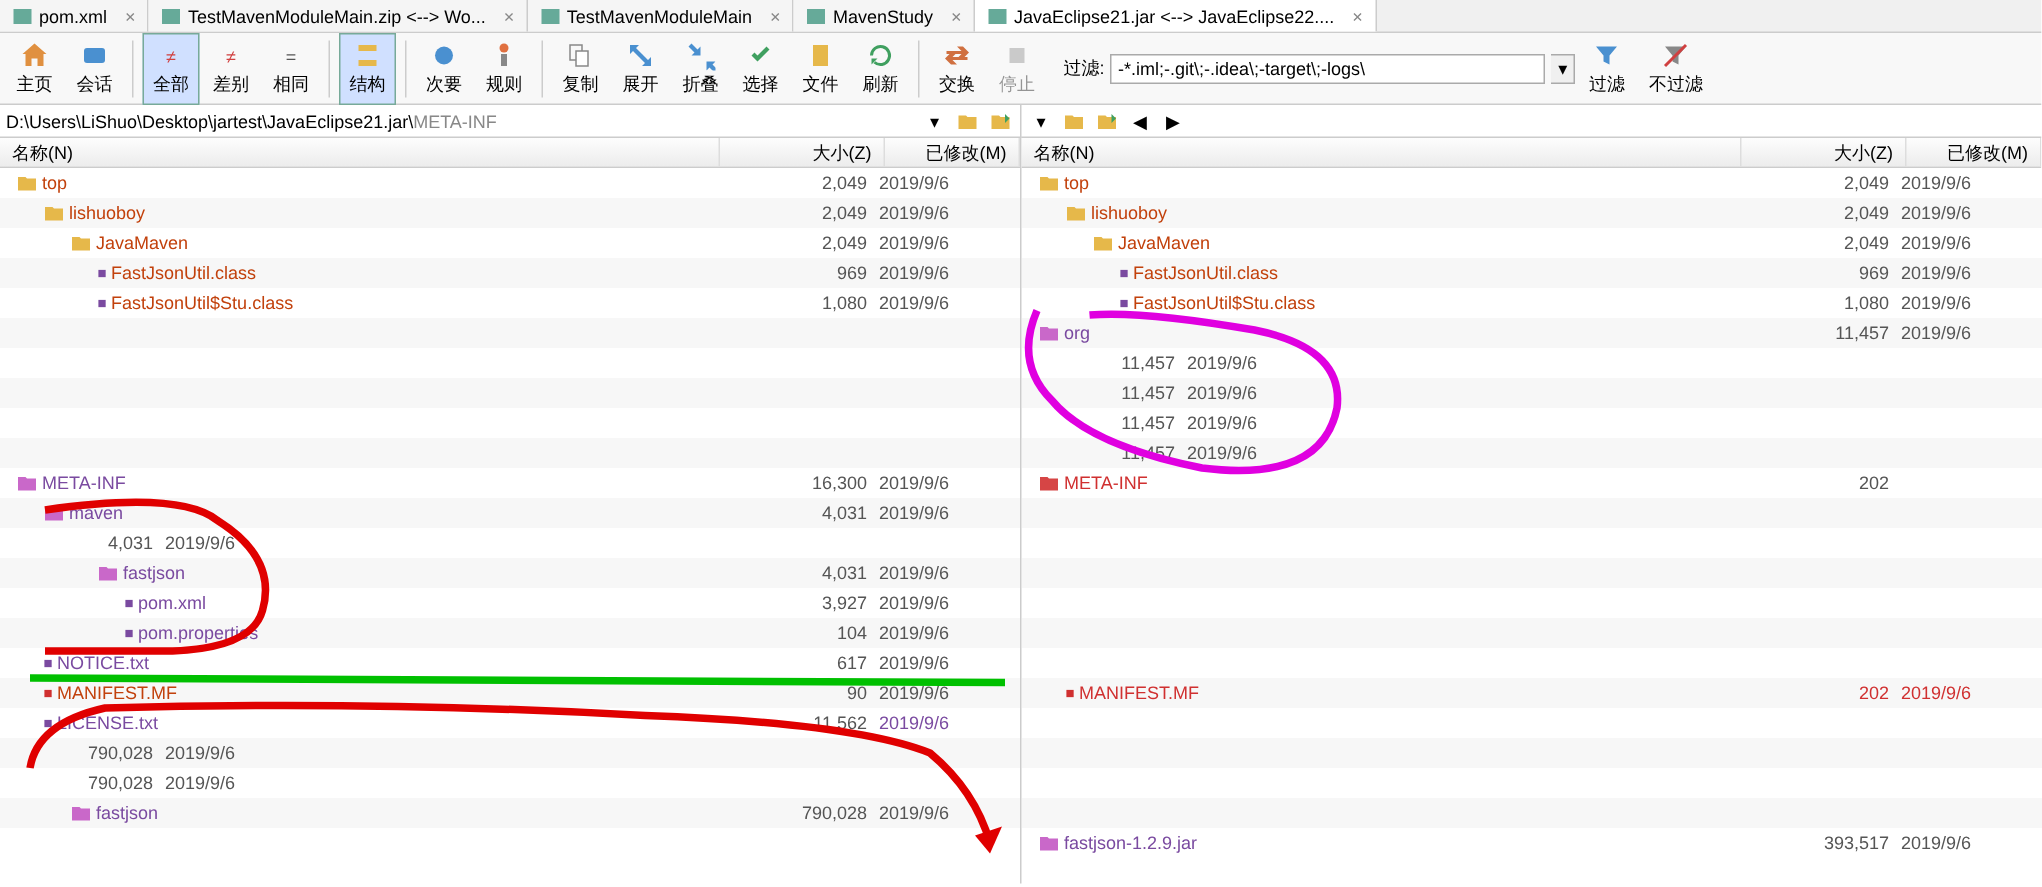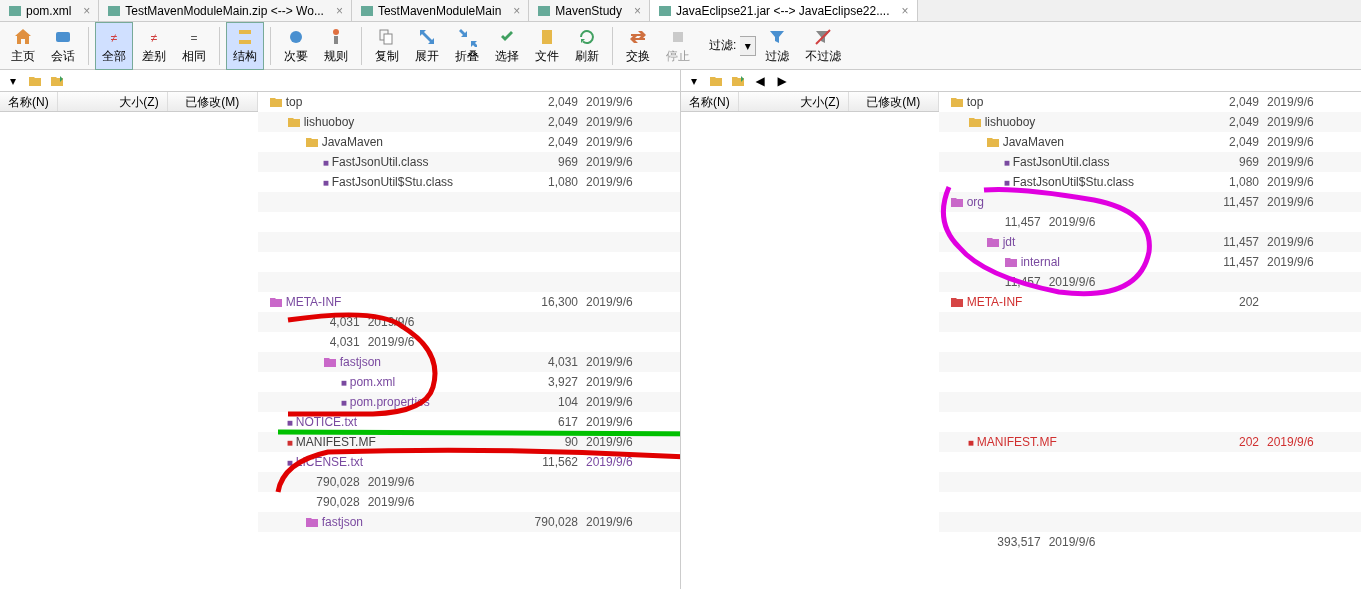--- a/index.html
+++ b/index.html
@@ -17,37 +17,37 @@
 .filter{display:flex;align-items:center;gap:4px;margin-left:10px}
 .filter input{width:290px;height:20px;border:1px solid #aaa;padding:0 4px}
 .filter .dd{width:16px;height:20px;border:1px solid #aaa;border-left:none;background:#f0f0f0;cursor:pointer;display:flex;align-items:center;justify-content:center}
 .pathbar{display:flex;height:22px}
 .pathbar .half{flex:1;display:flex;align-items:center;border-bottom:1px solid #ccc;padding:0 4px;gap:4px}
 .pathbar .half:first-child{border-right:1px solid #ccc}
 .path{flex:1;font-size:11px}
 .path .g{color:#888}
 .ibtn{width:18px;height:18px;cursor:pointer;display:flex;align-items:center;justify-content:center}
 .panes{display:flex;height:497px}
-.pane{flex:1;display:flex;flex-direction:row;overflow:hidden}
+.pane{flex:1;display:flex;flex-direction:column;overflow:hidden}
 .pane:first-child{border-right:1px solid #ccc}
 .hdr{display:flex;height:20px;background:linear-gradient(#fdfdfd,#ececec);border-bottom:1px solid #ccc}
 .hdr .col{padding:2px 8px;border-right:1px solid #ddd}
 .col-name{flex:1}
 .col-size{width:110px;text-align:right}
-.col-date{width:90px;text-align:center;padding-left:6px}
+.col-date{width:90px;text-align:right;padding-left:6px}
 .tree{flex:1;overflow:auto;position:relative}
 .row{display:flex;height:20px;align-items:center;padding-right:4px}
 .row:nth-child(even){background:#f7f7f7}
 .rn{flex:1;display:flex;align-items:center;gap:3px;overflow:hidden}
 .rs{width:110px;text-align:right;color:#555;padding-right:8px}
 .rd{width:90px;color:#555}
 .ind{display:inline-block;height:1px}
 .bullet{color:#7a4aa0;font-size:10px}
 .bullet-r{color:#d03030;font-size:10px}
-.txt{color:#404040}
+.txt{color:#c2410c}
 .txt-p{color:#7a4aa0}
 .txt-r{color:#d03030}
 .svg-ann{position:absolute;top:0;left:0;pointer-events:none}
 </style>
 </head>
 <body>
 
 <div class="tabs" id="tabs">
     <div class="tab">
       <svg class="ficon" viewBox="0 0 14 14">
@@ -187,39 +187,41 @@
       <span>交换</span>
     </div>
   <div class="tbtn" style="opacity:.4">
       <svg class="ico" viewBox="0 0 20 20">
         <rect fill="#888" x="5" y="5" width="10" height="10"></rect>
       </svg>
       <span>停止</span>
     </div>
   <div class="filter">
     <span>过滤:</span>
+    <input value="-*.iml;-.git\;-.idea\;-target\;-logs\" style="">
     <div class="dd">▾</div>
   </div>
   <div class="tbtn">
       <svg class="ico" viewBox="0 0 20 20">
         <path fill="#4a90d0" d="M3 4h14l-5 6v6l-4-2v-4z"></path>
       </svg>
       <span>过滤</span>
     </div>
   <div class="tbtn">
       <svg class="ico" viewBox="0 0 20 20">
         <path fill="#888" d="M3 4h14l-5 6v6l-4-2v-4z"></path>
         <line stroke="#d04040" stroke-width="2" x1="3" y1="17" x2="17" y2="3"></line>
       </svg>
       <span>不过滤</span>
     </div>
 </div>
 
 <div class="pathbar">
   <div class="half">
+    <div class="path"><span>D:\Users\LiShuo\Desktop\jartest\JavaEclipse21.jar\</span><span class="g">META-INF</span></div>
     <div class="ibtn">▾</div>
     <div class="ibtn">
         <svg width="14" height="14" viewBox="0 0 14 14">
           <path fill="#e6b84a" d="M1 3h5l1 1h6v8H1z"></path>
         </svg>
       </div>
     <div class="ibtn">
         <svg width="14" height="14" viewBox="0 0 14 14">
           <path fill="#e6b84a" d="M1 3h5l1 1h6v8H1z"></path>
           <path fill="#40a060" d="M10 2l3 3-3 3z"></path>
@@ -333,20 +335,27 @@
             <span class="ind" style="width:8px"></span>
             <svg width="14" height="14" viewBox="0 0 14 14">
               <path fill="#c968c9" d="M1 3h5l1 1h6v8H1z"></path>
             </svg>
             <span class="txt-p">META-INF</span>
           </div>
           <div class="rs ">16,300</div>
           <div class="rd ">2019/9/6</div>
         </div>
         <div class="row">
+          <div class="rn">
+            <span class="ind" style="width:26px"></span>
+            <svg width="14" height="14" viewBox="0 0 14 14">
+              <path fill="#c968c9" d="M1 3h5l1 1h6v8H1z"></path>
+            </svg>
+            <span class="txt-p">maven</span>
+          </div>
           <div class="rs ">4,031</div>
           <div class="rd ">2019/9/6</div>
         </div>
         <div class="row">
           <div class="rs ">4,031</div>
           <div class="rd ">2019/9/6</div>
         </div>
         <div class="row">
           <div class="rn">
             <span class="ind" style="width:62px"></span>
@@ -497,38 +506,24 @@
             <span class="txt-p">org</span>
           </div>
           <div class="rs ">11,457</div>
           <div class="rd ">2019/9/6</div>
         </div>
         <div class="row">
           <div class="rs ">11,457</div>
           <div class="rd ">2019/9/6</div>
         </div>
         <div class="row">
-          <div class="rn">
-            <span class="ind" style="width:44px"></span>
-            <svg width="14" height="14" viewBox="0 0 14 14">
-              <path fill="#c968c9" d="M1 3h5l1 1h6v8H1z"></path>
-            </svg>
-            <span class="txt-p">jdt</span>
-          </div>
           <div class="rs ">11,457</div>
           <div class="rd ">2019/9/6</div>
         </div>
         <div class="row">
-          <div class="rn">
-            <span class="ind" style="width:62px"></span>
-            <svg width="14" height="14" viewBox="0 0 14 14">
-              <path fill="#c968c9" d="M1 3h5l1 1h6v8H1z"></path>
-            </svg>
-            <span class="txt-p">internal</span>
-          </div>
           <div class="rs ">11,457</div>
           <div class="rd ">2019/9/6</div>
         </div>
         <div class="row">
           <div class="rs ">11,457</div>
           <div class="rd ">2019/9/6</div>
         </div>
         <div class="row">
           <div class="rn">
             <span class="ind" style="width:8px"></span>
@@ -593,20 +588,27 @@
           <div class="rn"></div>
           <div class="rs"></div>
           <div class="rd"></div>
         </div>
         <div class="row">
           <div class="rn"></div>
           <div class="rs"></div>
           <div class="rd"></div>
         </div>
         <div class="row">
+          <div class="rn">
+            <span class="ind" style="width:8px"></span>
+            <svg width="14" height="14" viewBox="0 0 14 14">
+              <path fill="#c968c9" d="M1 3h5l1 1h6v8H1z"></path>
+            </svg>
+            <span class="txt-p">fastjson-1.2.9.jar</span>
+          </div>
           <div class="rs ">393,517</div>
           <div class="rd ">2019/9/6</div>
         </div>
         <svg class="svg-ann" width="680" height="480">
         <path d="M10 95 Q-5 130 20 155 Q45 185 120 200 Q200 210 210 160 Q215 120 155 108 Q80 95 45 98" fill="none" stroke="#e000e0" stroke-width="5"></path>
       </svg>
     </div>
   </div>
 </div>
 

